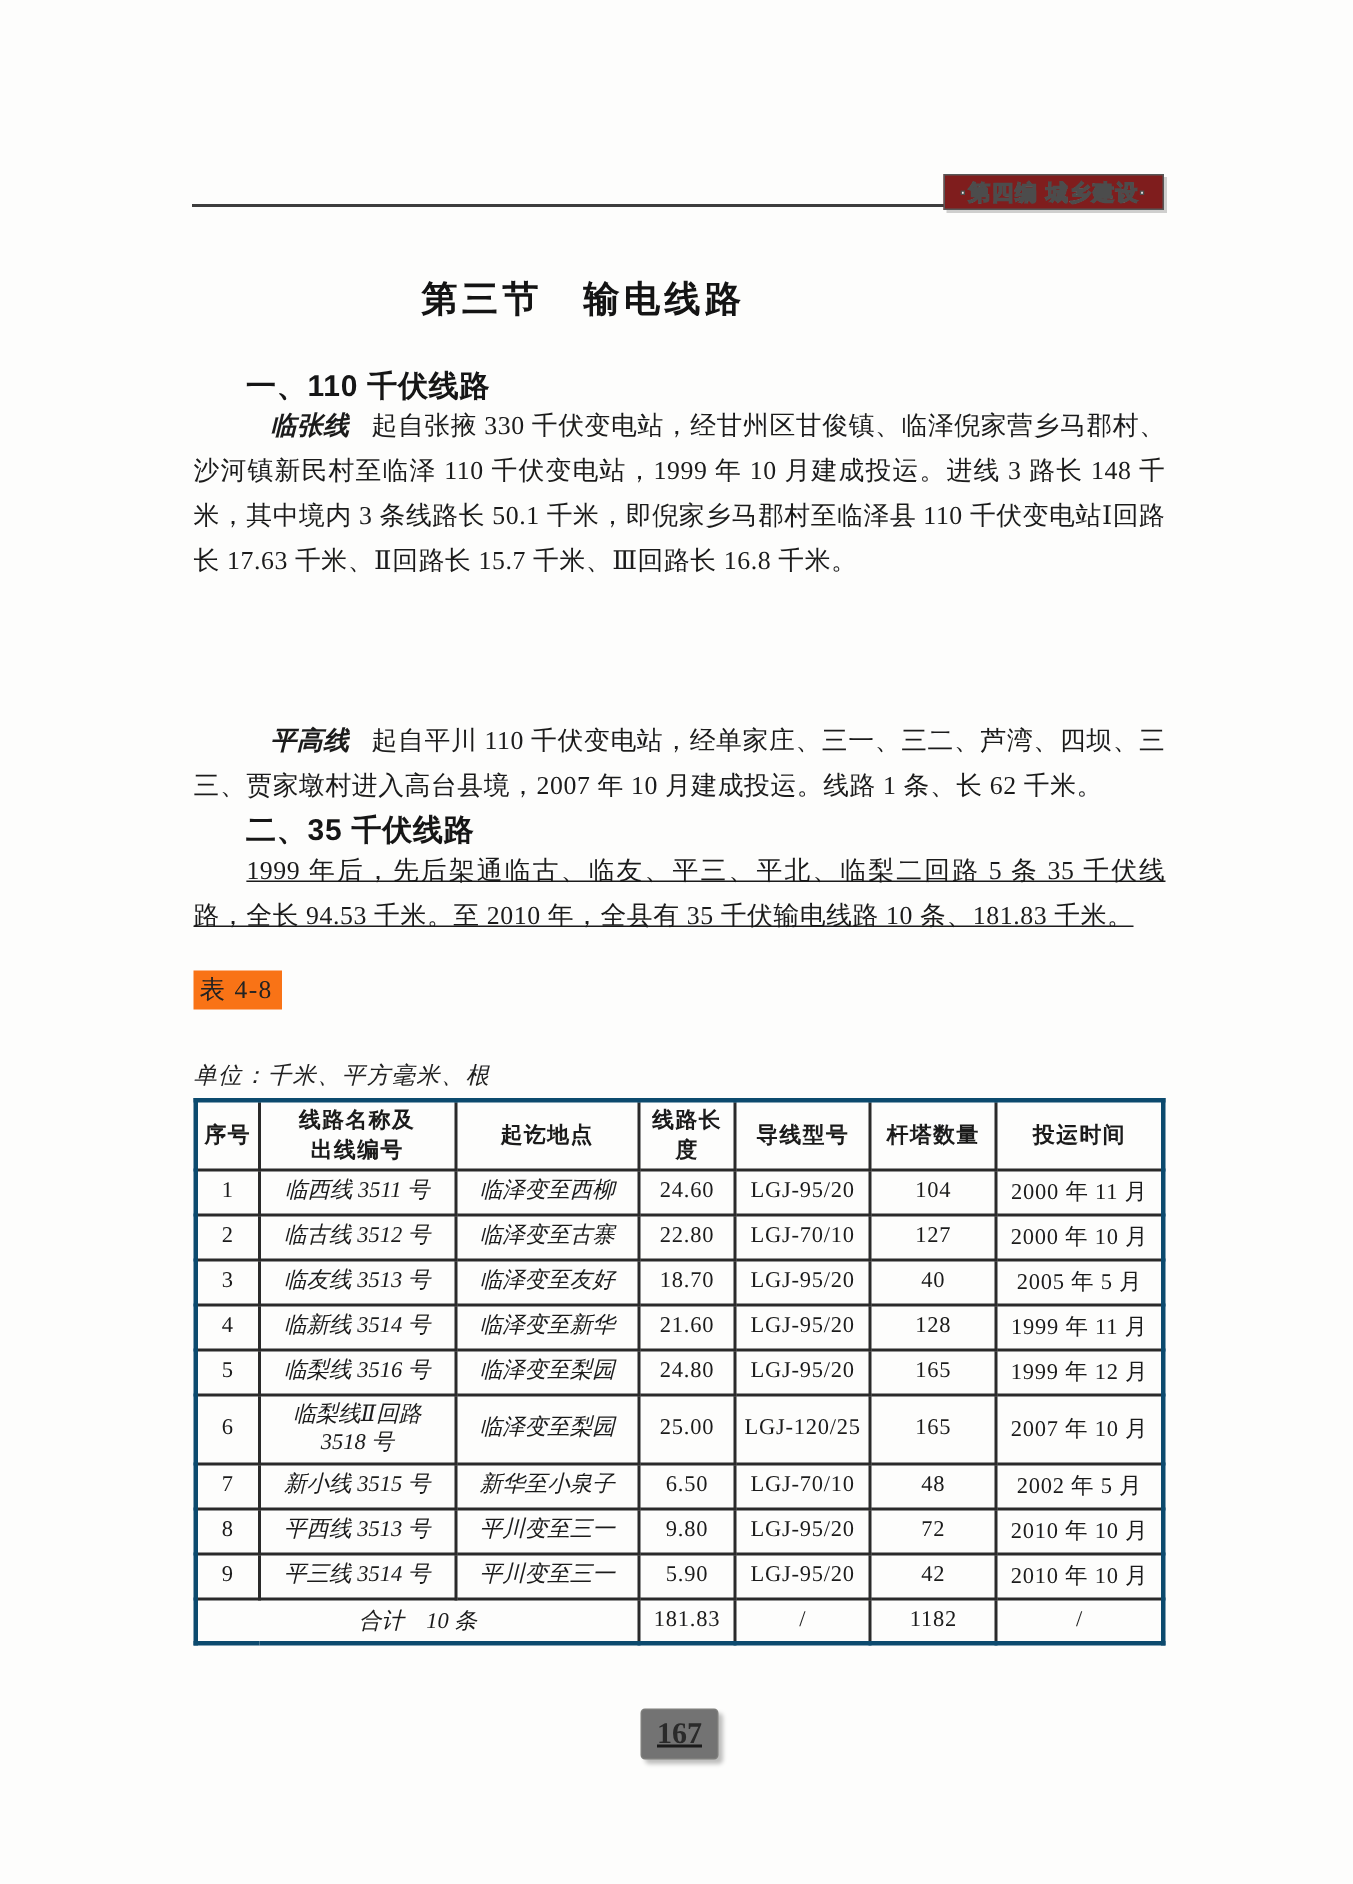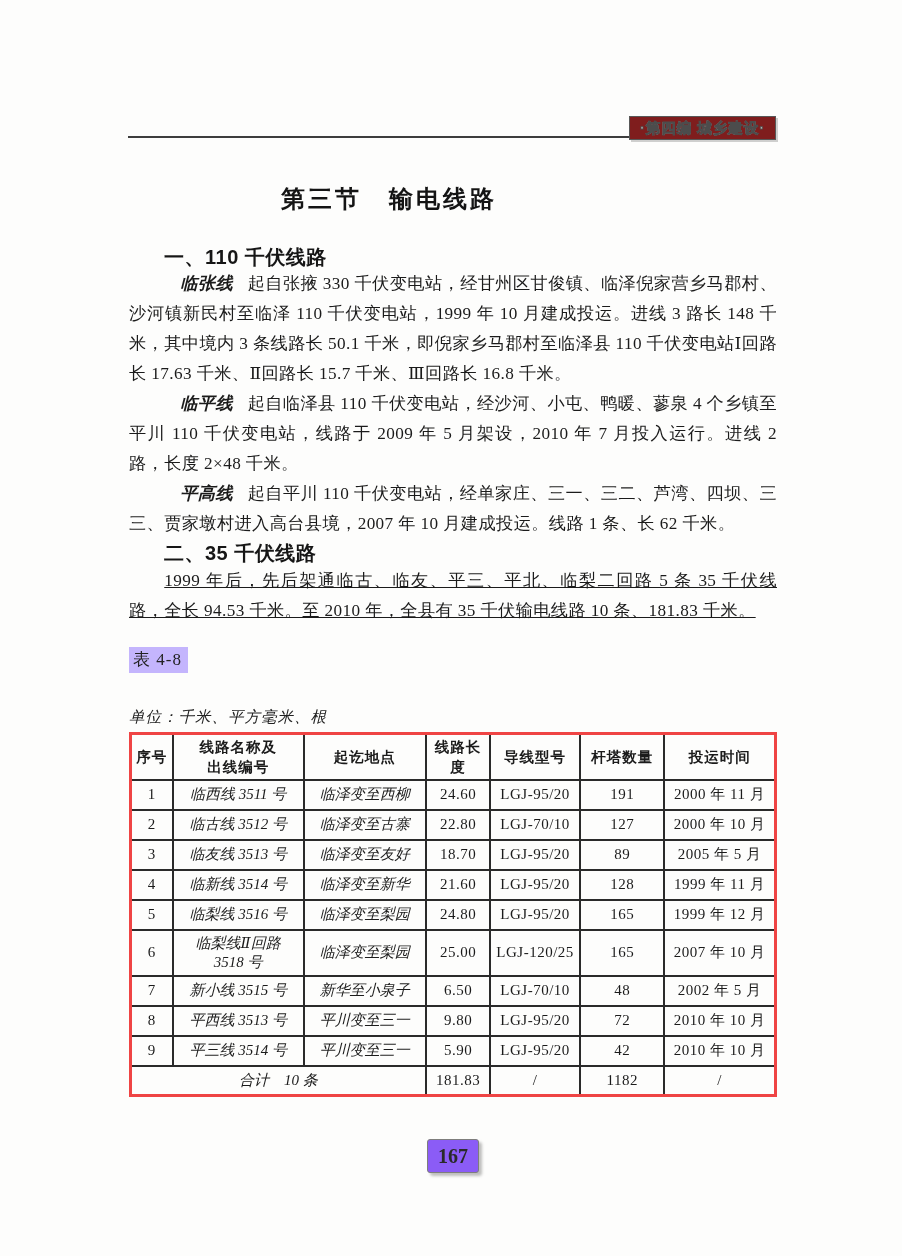--- a/index.html
+++ b/index.html
@@ -60,21 +60,21 @@
   }
   .para.p1 { top:269px; }
   .para.p2 { top:389px; }
   .para.p3 { top:479px; }
   .para.p4 { top:566px;text-decoration:underline; }
   .kai { font-style:italic; }
   .lead { margin-right:0.85em; font-weight:600;margin-left:16px; }
   
   .table-label {
     position:absolute; left:129px; top:647px;
-    background:#c4b5fd;
+    background:#f97316;
     font-size:17px; padding:1px 6px 2px 4px; letter-spacing:1px;
     color:#222;
   }
   .table-title {
     position:absolute; top:676px; left:0; width:902px;
     text-align:center;
     font-family:"Liberation Sans","DejaVu Sans",sans-serif;
     font-size:19px; font-weight:700; letter-spacing:1px;
     color:#161616;
   }
@@ -92,40 +92,40 @@
     font-size:15px;
     color:#1b1b1b;
   }
   table.lines th, table.lines td {
     border:2px solid #2a2a2a;
     padding:0 2px;
     text-align:center;
     vertical-align:middle;
     overflow:hidden;
   }
-  table.lines { border:3px solid #ef4444; }
+  table.lines { border:3px solid #0c4a6e; }
   table.lines th {
     font-family:"Liberation Sans","DejaVu Sans",sans-serif;
     font-weight:600; font-size:14.5px; letter-spacing:1px;
     white-space:pre-line; line-height:20px;
     height:42px;
   }
   tr.row { height:30px; }
   tr.row-tall { height:46px; }
   td.c-name, td.c-route { white-space:pre-line; line-height:19px; }
   .num { letter-spacing:0.5px; }
   
   .page-num-badge {
     position:absolute; top:1139px; left:427px;
     width:50px; height:32px;
-    background:#8b5cf6;
+    background:#737373;
     border:1px solid #7e7e7c;
     border-radius:3px;
     box-shadow:3px 3px 3px rgba(0,0,0,0.25);
-    display:flex; align-items:center; justify-content:center;
+    display:flex; align-items:center; justify-content:center;text-decoration:underline;
   }
   .page-num-badge .n {
     font-size:20px; font-weight:700; color:#2a2a2a;
     font-family:"Liberation Serif","DejaVu Serif",serif;
   }
 </style>
 </head>
 <body>
 
 <div class="page">
@@ -134,21 +134,20 @@
   <div class="chapter-tag">
     <span class="tag-text">·第四编  城乡建设·</span>
   </div>
 
   <div class="doc-title">第三节　输电线路</div>
 
   <div class="sub-heading h1">一、110 千伏线路</div>
 
   <p class="para p1"><span class="kai lead">临张线</span><span>起自张掖 330 千伏变电站，经甘州区甘俊镇、临泽倪家营乡马郡村、沙河镇新民村至临泽 110 千伏变电站，1999 年 10 月建成投运。进线 3 路长 148 千米，其中境内 3 条线路长 50.1 千米，即倪家乡马郡村至临泽县 110 千伏变电站Ⅰ回路长 17.63 千米、Ⅱ回路长 15.7 千米、Ⅲ回路长 16.8 千米。</span></p>
 
-  <p class="para p2"><span class="kai lead">临平线</span><span>起自临泽县 110 千伏变电站，经沙河、小屯、鸭暖、蓼泉 4 个乡镇至平川 110 千伏变电站，线路于 2009 年 5 月架设，2010 年 7 月投入运行。进线 2 路，长度 2×48 千米。</span></p>
 
   <p class="para p3"><span class="kai lead">平高线</span><span>起自平川 110 千伏变电站，经单家庄、三一、三二、芦湾、四坝、三三、贾家墩村进入高台县境，2007 年 10 月建成投运。线路 1 条、长 62 千米。</span></p>
 
   <div class="sub-heading h2">二、35 千伏线路</div>
 
   <p class="para p4"><span>1999 年后，先后架通临古、临友、平三、平北、临梨二回路 5 条 35 千伏线路，全长 94.53 千米。至 2010 年，全县有 35 千伏输电线路 10 条、181.83 千米。</span></p>
 
   <div class="table-label">表 4-8</div>
   <div class="unit-note kai">单位：千米、平方毫米、根</div>
 
@@ -174,39 +173,39 @@
         <th>投运时间</th>
       </tr>
     </thead>
     <tbody>
       <tr class="row">
         <td class="num">1</td>
         <td class="c-name kai">临西线 3511 号</td>
         <td class="c-route kai">临泽变至西柳</td>
         <td class="num">24.60</td>
         <td class="num">LGJ-95/20</td>
-        <td class="num">191</td>
+        <td class="num">104</td>
         <td class="num">2000 年 11 月</td>
       </tr>
       <tr class="row">
         <td class="num">2</td>
         <td class="c-name kai">临古线 3512 号</td>
         <td class="c-route kai">临泽变至古寨</td>
         <td class="num">22.80</td>
         <td class="num">LGJ-70/10</td>
         <td class="num">127</td>
         <td class="num">2000 年 10 月</td>
       </tr>
       <tr class="row">
         <td class="num">3</td>
         <td class="c-name kai">临友线 3513 号</td>
         <td class="c-route kai">临泽变至友好</td>
         <td class="num">18.70</td>
         <td class="num">LGJ-95/20</td>
-        <td class="num">89</td>
+        <td class="num">40</td>
         <td class="num">2005 年 5 月</td>
       </tr>
       <tr class="row">
         <td class="num">4</td>
         <td class="c-name kai">临新线 3514 号</td>
         <td class="c-route kai">临泽变至新华</td>
         <td class="num">21.60</td>
         <td class="num">LGJ-95/20</td>
         <td class="num">128</td>
         <td class="num">1999 年 11 月</td>

